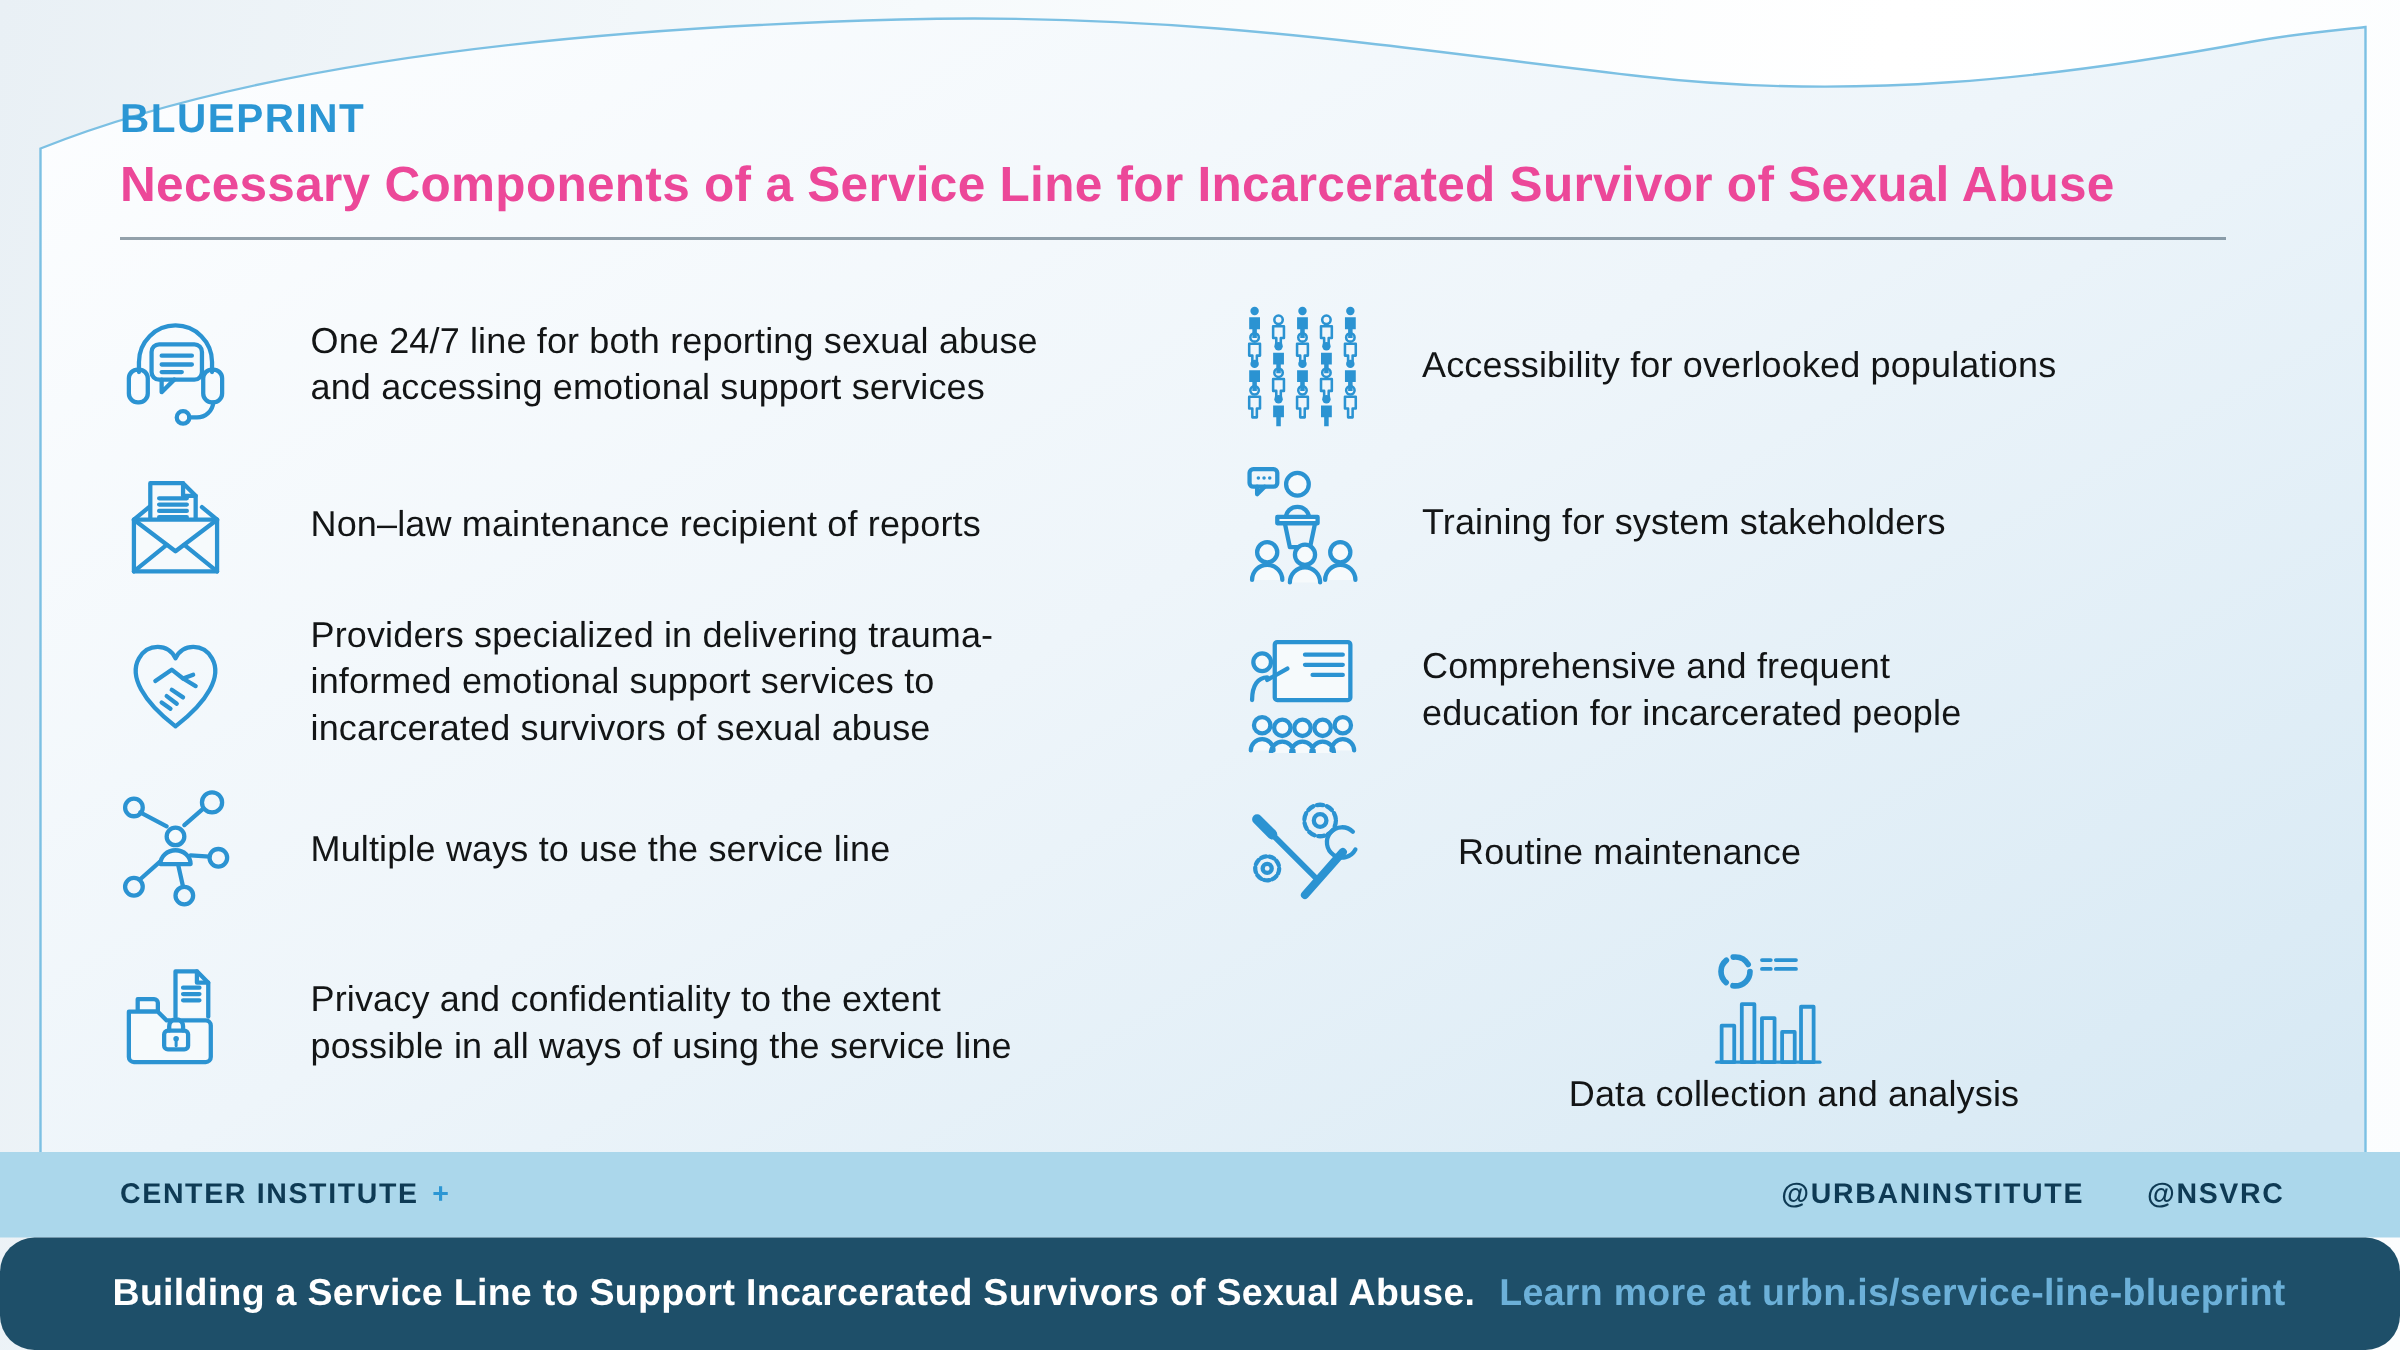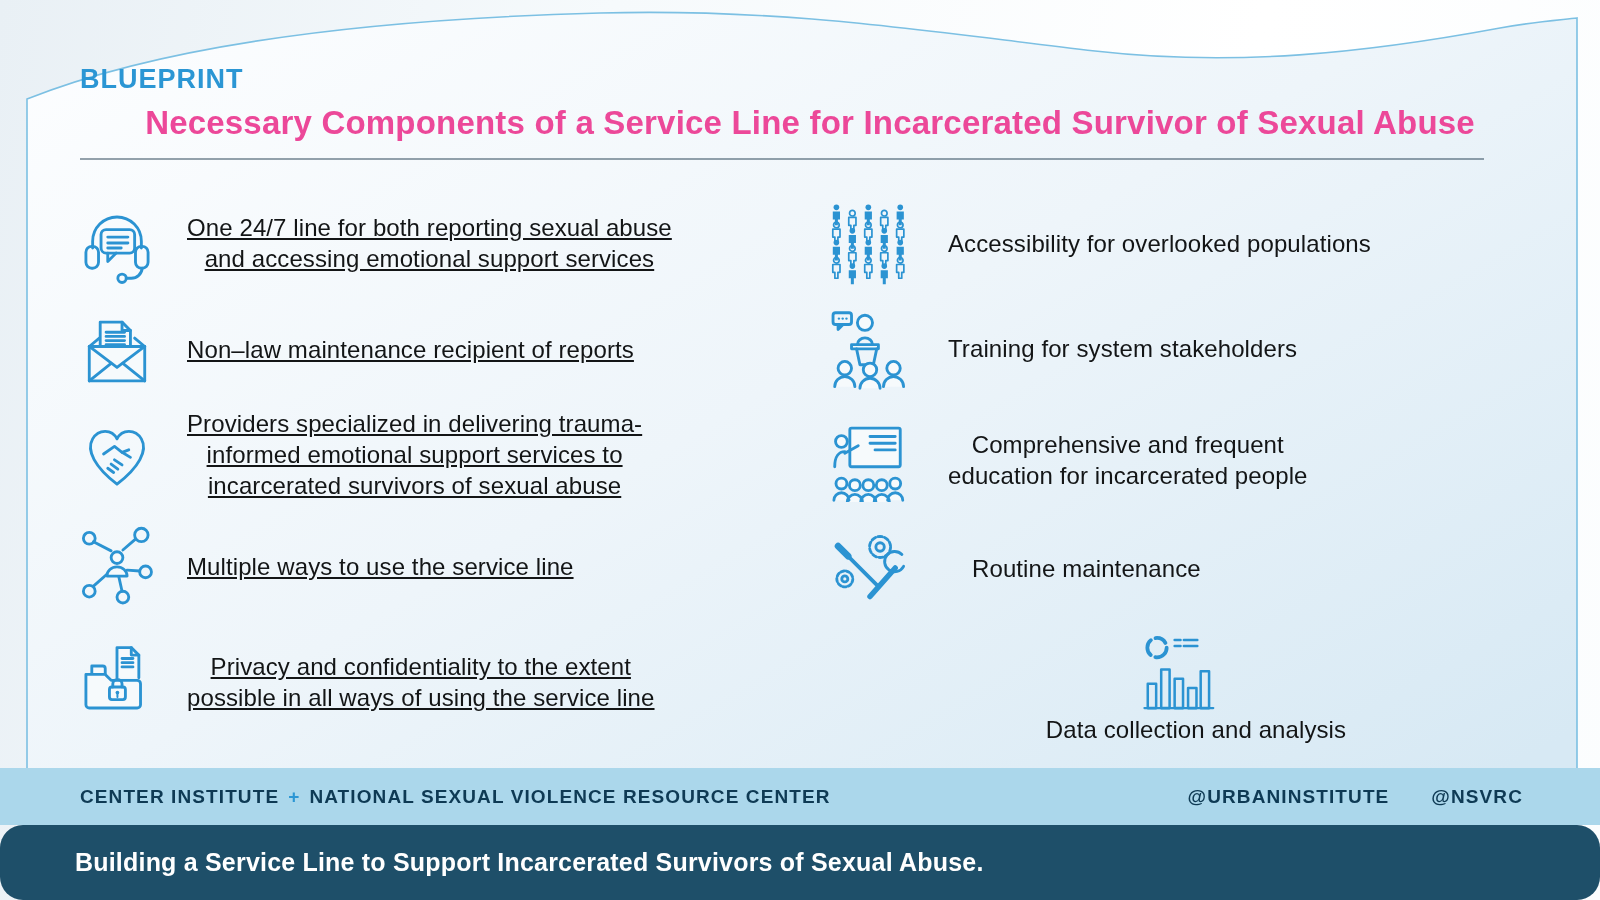--- a/index.html
+++ b/index.html
@@ -2,21 +2,21 @@
 <html><head>
 <meta charset="utf-8">
 <style>
   html,body{margin:0;padding:0;}
   body{
     width:1600px;height:900px;
     font-family:"Liberation Sans",sans-serif;
     background:linear-gradient(100deg,#e9f0f5 0%,#f6fafc 35%,#ffffff 72%,#fbfdfe 100%);
     overflow:hidden;
   }
-  .stage{position:relative;width:1600px;height:900px;overflow:hidden;text-align:center;}
+  .stage{position:relative;width:1600px;height:900px;overflow:hidden;}
   .bg-svg{position:absolute;left:0;top:0;z-index:0;}
   .content{position:absolute;left:0;top:0;width:1600px;height:900px;z-index:1;}
 
   .kicker{
     position:absolute;left:80px;top:64px;
     font-size:27px;font-weight:bold;letter-spacing:1px;color:#2b96d4;
   }
   .title{
     position:absolute;left:80px;top:104px;width:1460px;
     font-size:33px;font-weight:bold;color:#ec4899;letter-spacing:.2px;
@@ -30,21 +30,21 @@
   .item .icon{flex:0 0 84px;width:84px;height:84px;}
   .item .icon svg{
     width:84px;height:84px;display:block;
     stroke:#2b93d2;fill:none;stroke-width:3.4;
     stroke-linecap:round;stroke-linejoin:round;
   }
   .item .txt{
     margin:0;font-size:24px;line-height:31px;color:#131516;
     white-space:pre-line;letter-spacing:.1px;
   }
-  .col-left .txt{margin-left:28px;text-decoration:underline;}
+  .col-left .txt{margin-left:48px;}
   .col-right .txt{margin-left:36px;}
 
   .l1{left:75px;top:197px;height:92px;width:700px;}
   .l2{left:75px;top:304px;height:90px;width:700px;}
   .l3{left:75px;top:398px;height:112px;width:700px;}
   .l4{left:75px;top:518px;height:96px;width:700px;}
   .l5{left:75px;top:632px;height:100px;width:700px;}
   .r1{left:828px;top:197px;height:92px;width:700px;}
   .r2{left:828px;top:300px;height:96px;width:700px;}
   .r3{left:828px;top:410px;height:100px;width:700px;}
@@ -281,27 +281,27 @@
           <rect x="77" y="49" width="10" height="44" stroke-width="3"></rect>
         </svg>
       </span>
       <p class="txt">Data collection and analysis</p>
     </div>
 
     <div class="footer-bar">
       <div class="orgs">
         <span>CENTER INSTITUTE</span>
         <span class="plus">+</span>
-        <span>NATIONAL SEXUAL VIOLENCE RESOURCE CENTER</span>
       </div>
       <div class="footer-spacer"></div>
       <div class="handles">
         <span>@URBANINSTITUTE</span>
         <span>@NSVRC</span>
       </div>
     </div>
 
     <div class="bottom-bar">
       <span class="statement">Building a Service Line to Support Incarcerated Survivors of Sexual Abuse.</span>
+      <span class="link">Learn more at urbn.is/service-line-blueprint</span>
     </div>
 
   </div>
 </div>
 
 </body></html>

